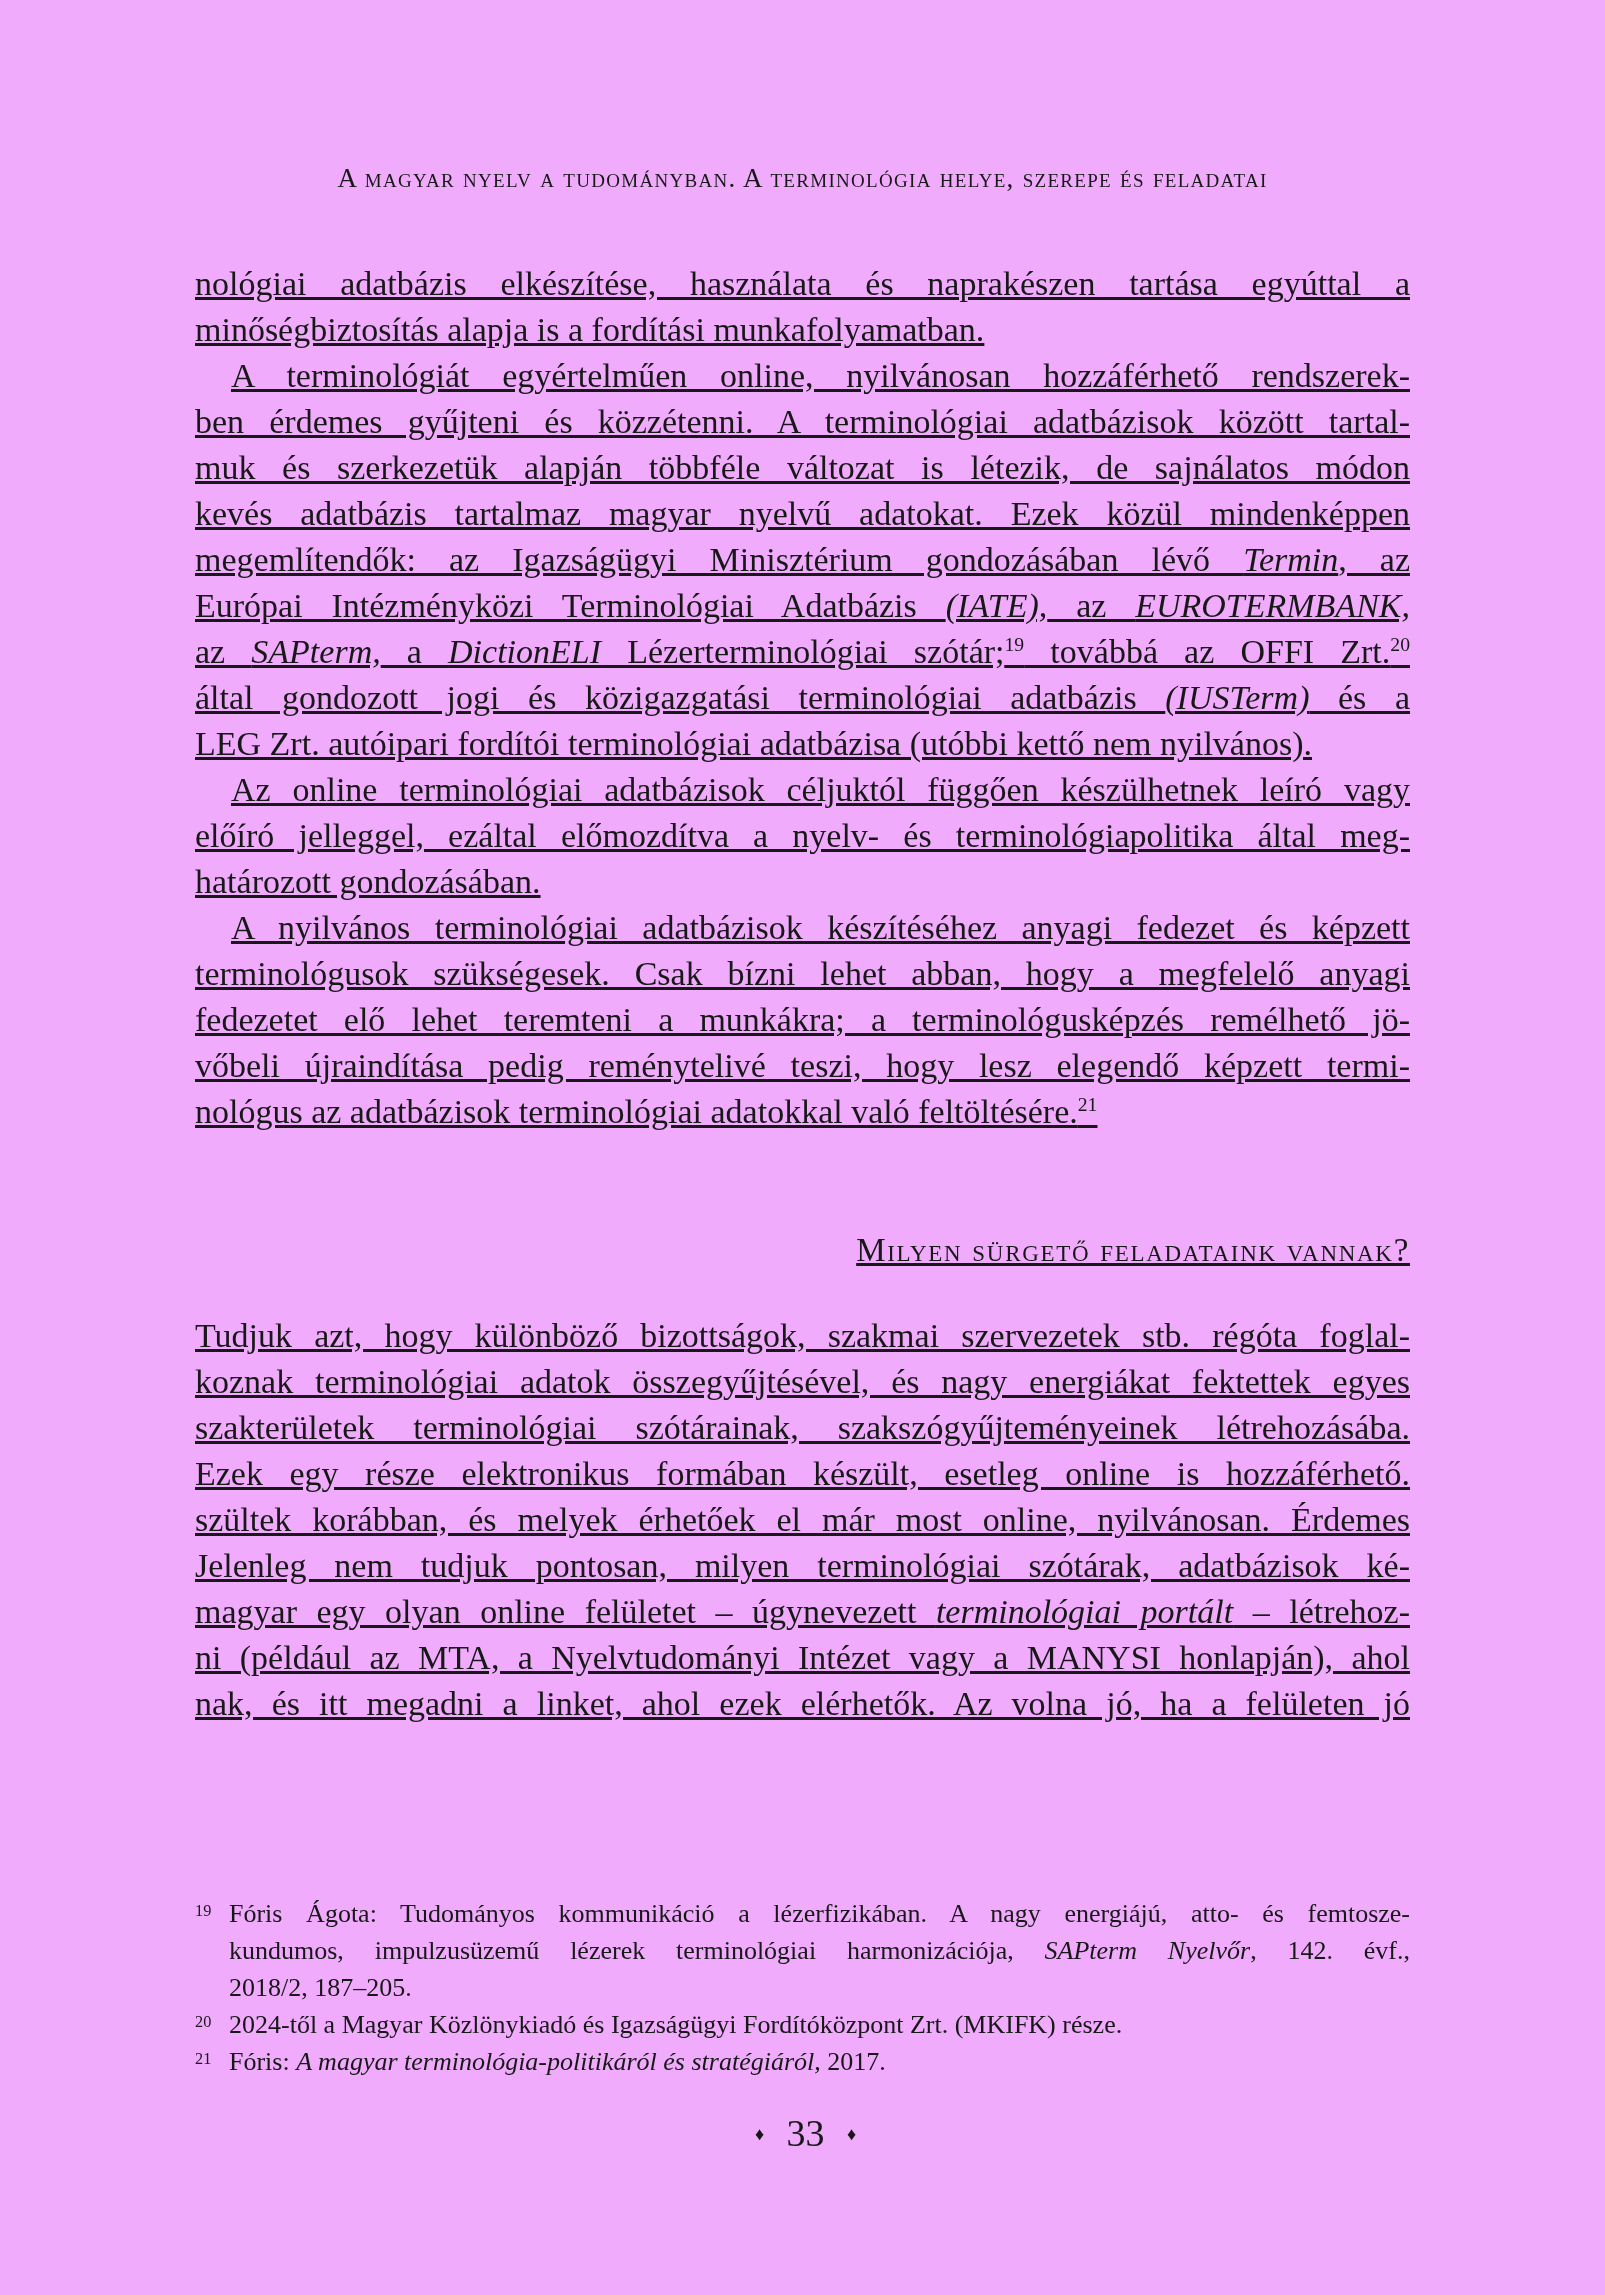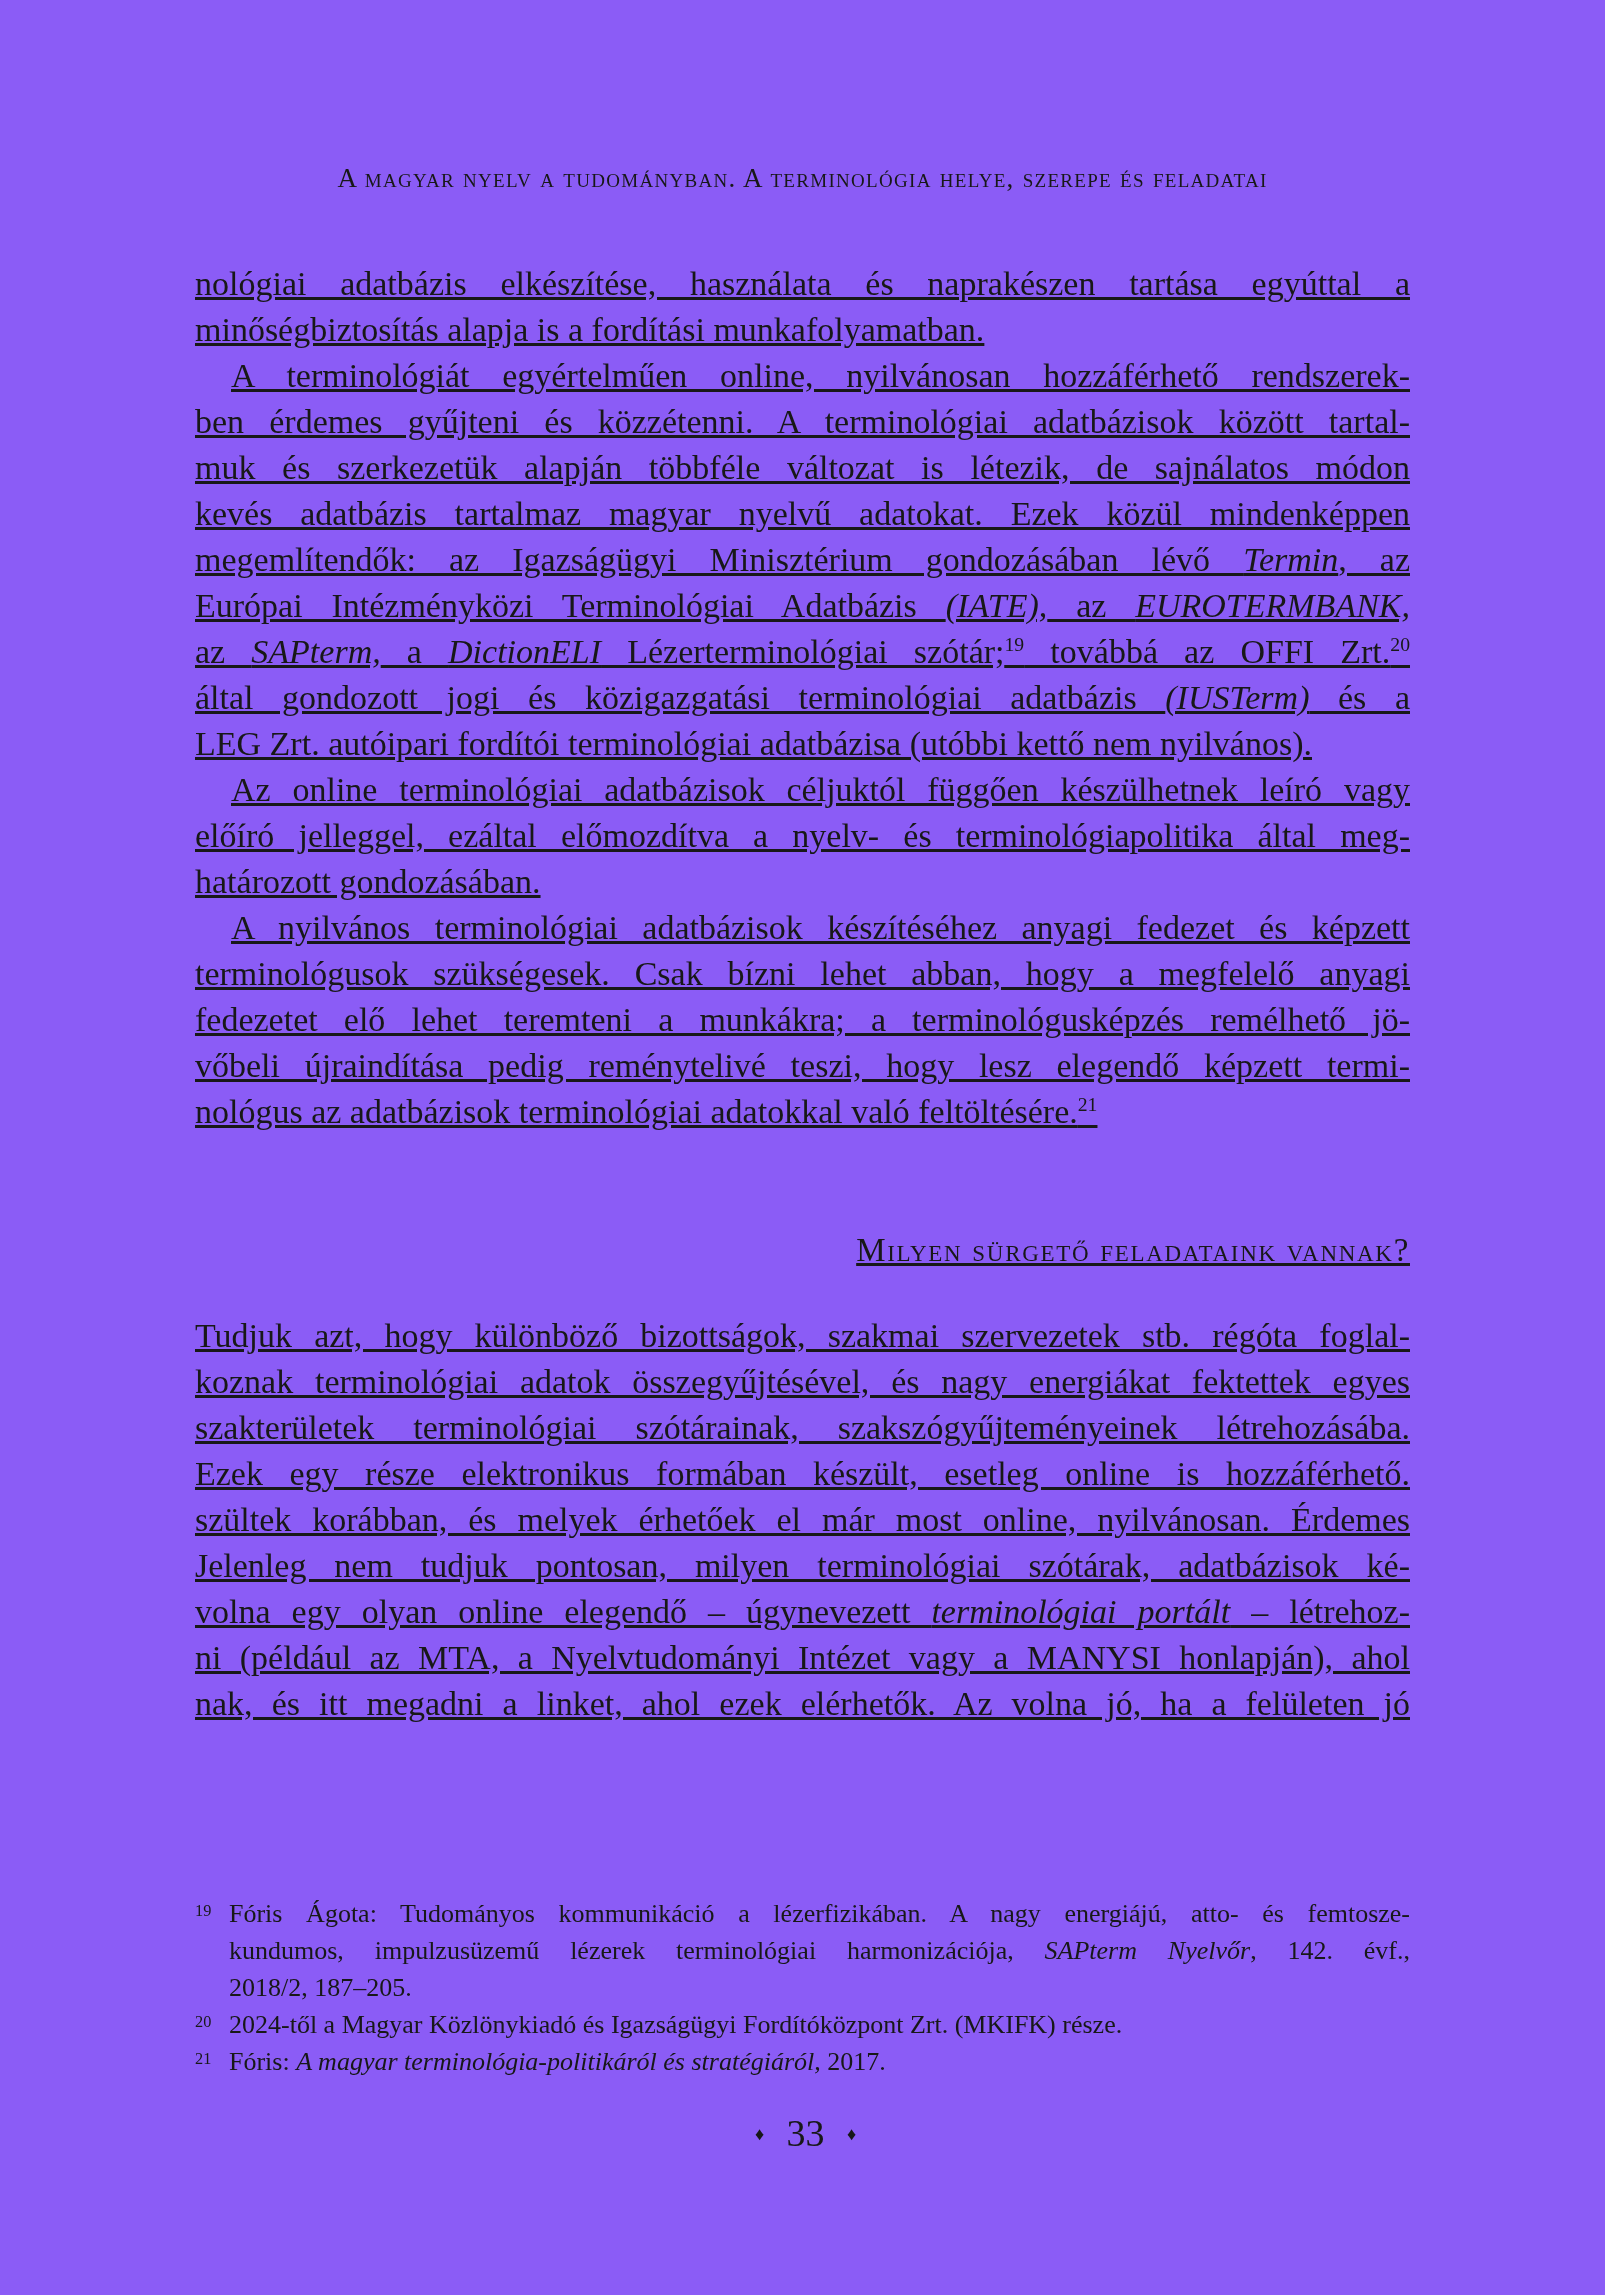--- a/index.html
+++ b/index.html
@@ -1,20 +1,20 @@
 <!DOCTYPE html>
 <html style="font-size:13.8px"><head>
 <meta charset="utf-8">
 <style>
   html, body { margin: 0; padding: 0; background: #e8e8e8; }
   .page {
     position: relative;
     width: 1605px;
     height: 2295px;
-    background: #8b5cf6;
+    background: #f0abfc;
     color: #181818;
     font-family: "Liberation Serif", serif;
     overflow: hidden;
     margin: 0 auto;
   }
   .running-header {
     position: absolute;
     top: 163px;
     left: 0;
     width: 100%;
@@ -118,21 +118,21 @@
         <div class="line final"><span>nológus az adatbázisok terminológiai adatokkal való feltöltésére.</span><span class="sup">21</span></div>
       </div>
       <div class="section-heading">Milyen sürgető feladataink vannak?</div>
       <div class="paragraph">
         <div class="line"><span>Tudjuk azt, hogy különböző bizottságok, szakmai szervezetek stb. régóta foglal-</span></div>
         <div class="line"><span>koznak terminológiai adatok összegyűjtésével, és nagy energiákat fektettek egyes</span></div>
         <div class="line"><span>szakterületek terminológiai szótárainak, szakszógyűjteményeinek létrehozásába.</span></div>
         <div class="line"><span>Ezek egy része elektronikus formában készült, esetleg online is hozzáférhető.</span></div>
         <div class="line"><span>szültek korábban, és melyek érhetőek el már most online, nyilvánosan. Érdemes</span></div>
         <div class="line"><span>Jelenleg nem tudjuk pontosan, milyen terminológiai szótárak, adatbázisok ké-</span></div>
-        <div class="line"><span>volna egy olyan online elegendő – úgynevezett </span><span class="it">terminológiai portált</span><span> – létrehoz-</span></div>
+        <div class="line"><span>magyar egy olyan online felületet – úgynevezett </span><span class="it">terminológiai portált</span><span> – létrehoz-</span></div>
         <div class="line"><span>ni (például az MTA, a Nyelvtudományi Intézet vagy a MANYSI honlapján), ahol</span></div>
         <div class="line"><span>nak, és itt megadni a linket, ahol ezek elérhetők. Az volna jó, ha a felületen jó</span></div>
       </div>
     </div>
 
   <div class="footnotes" id="footnotes-block">
       <div class="footnote">
         <span class="fn-num">19</span>
         <div class="line"><span>Fóris Ágota: Tudományos kommunikáció a lézerfizikában. A nagy energiájú, atto- és femtosze-</span></div>
         <div class="line"><span>kundumos, impulzusüzemű lézerek terminológiai harmonizációja, </span><span class="it">SAPterm Nyelvőr</span><span>, 142. évf.,</span></div>

